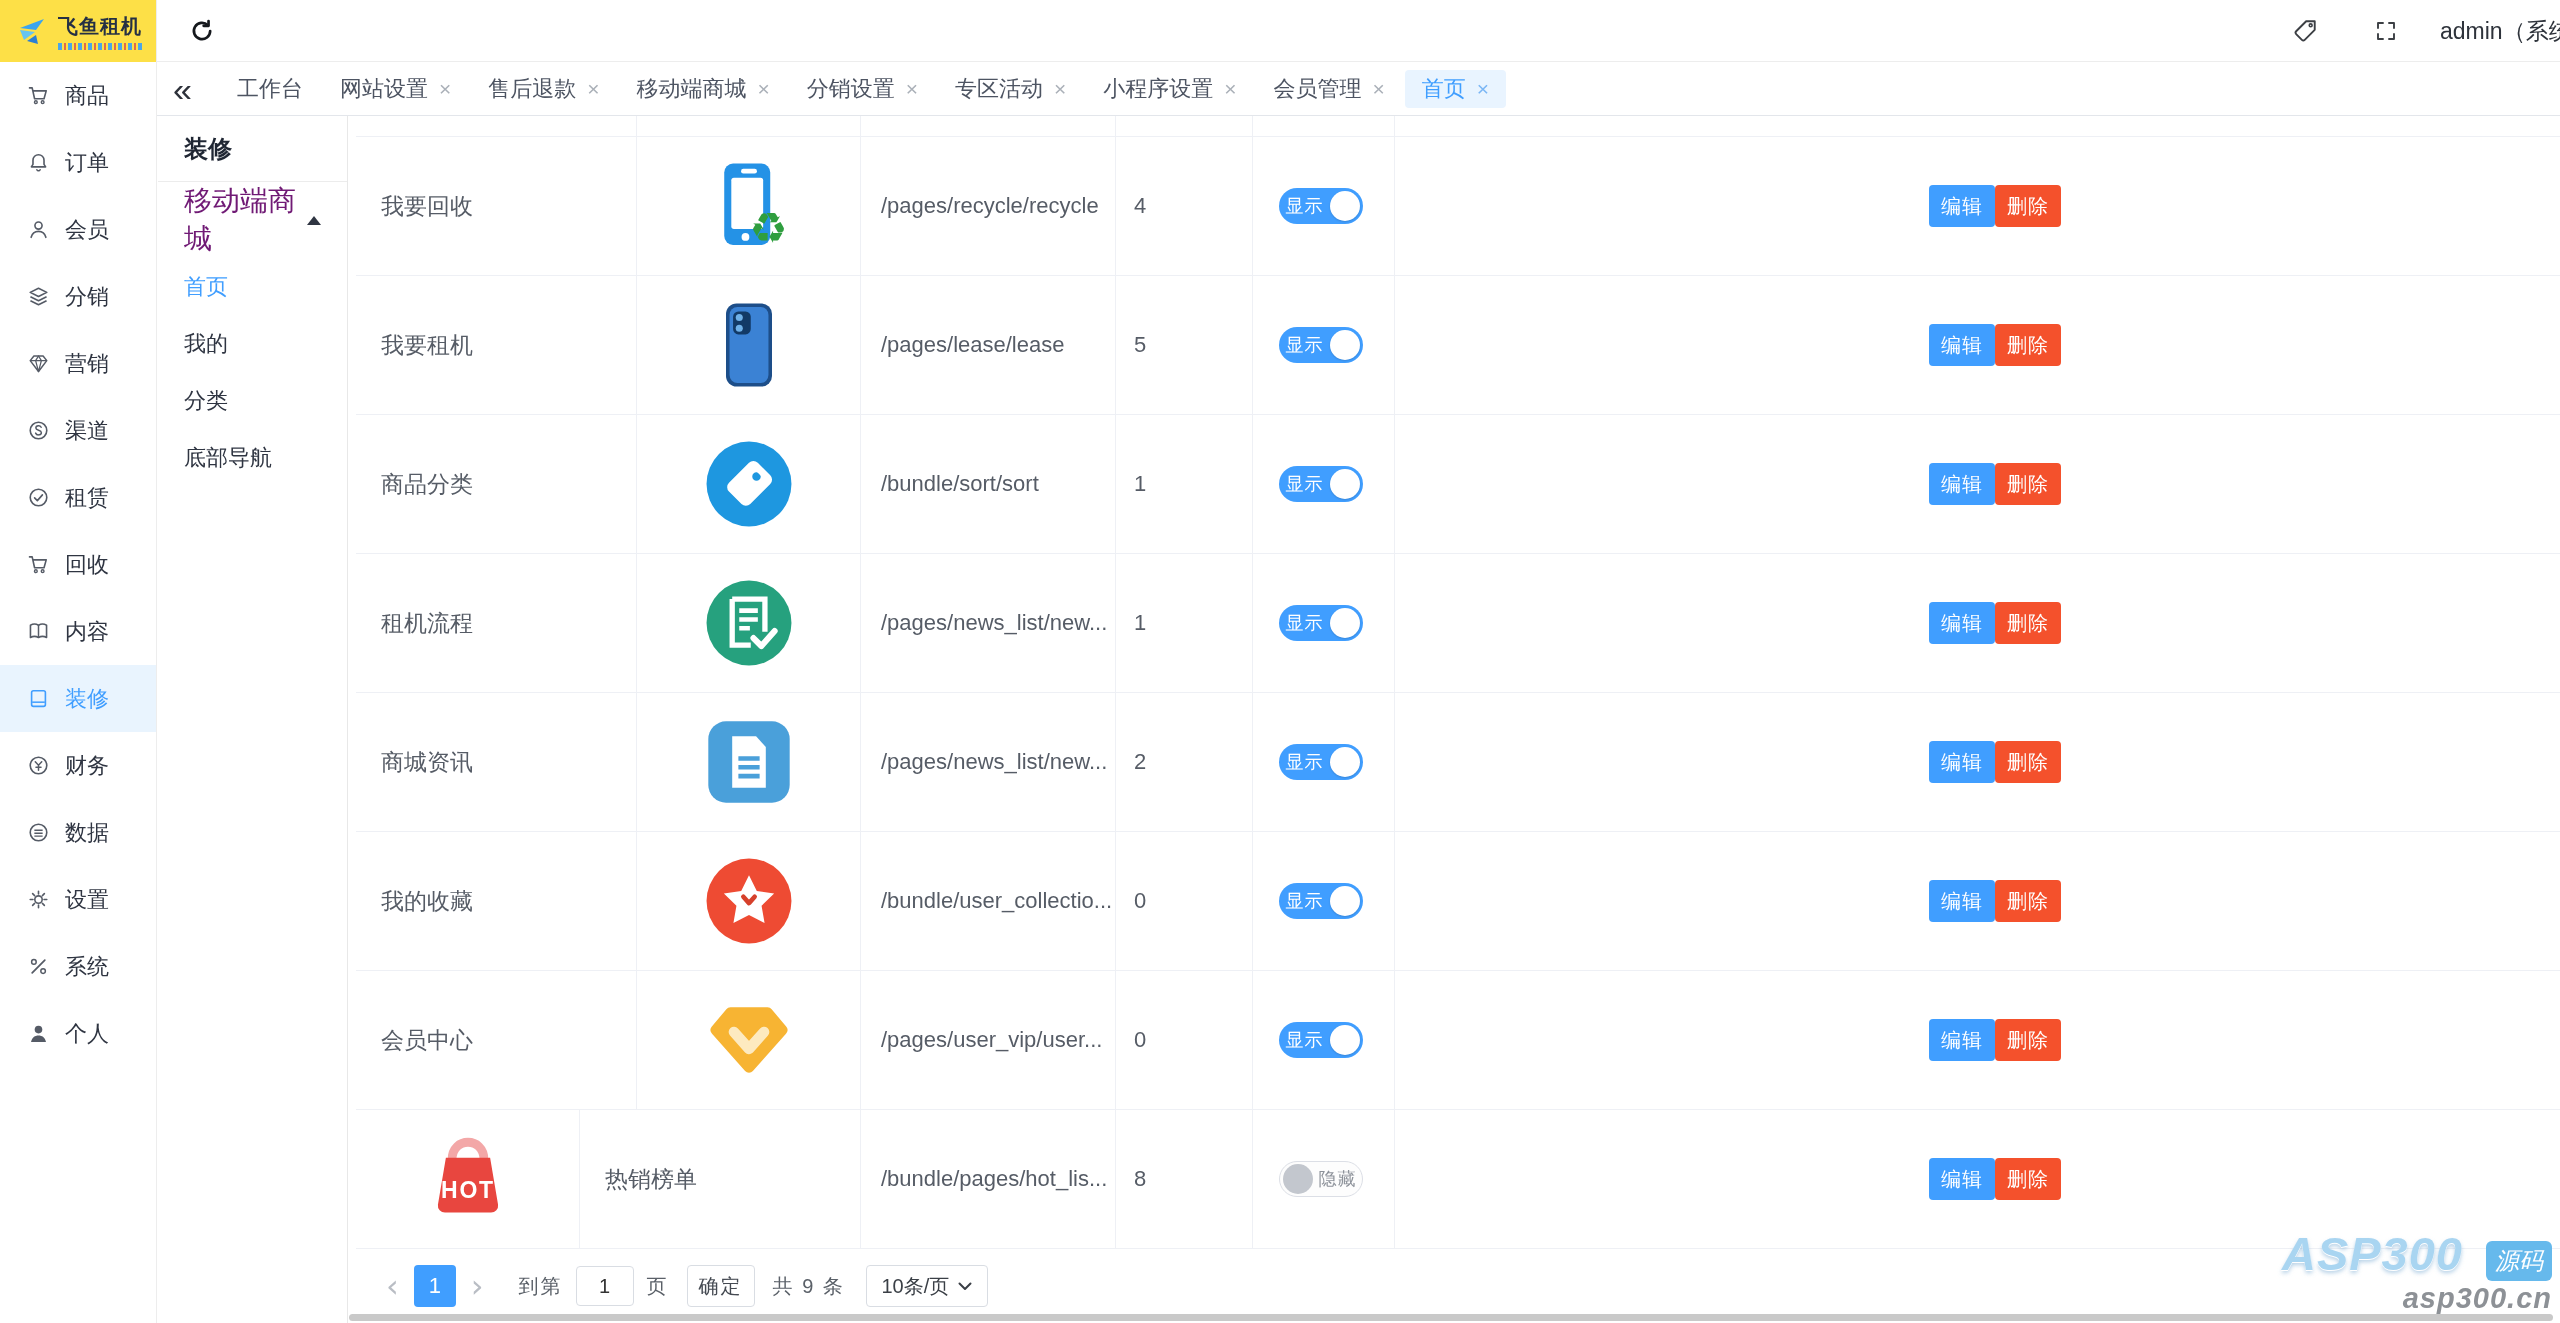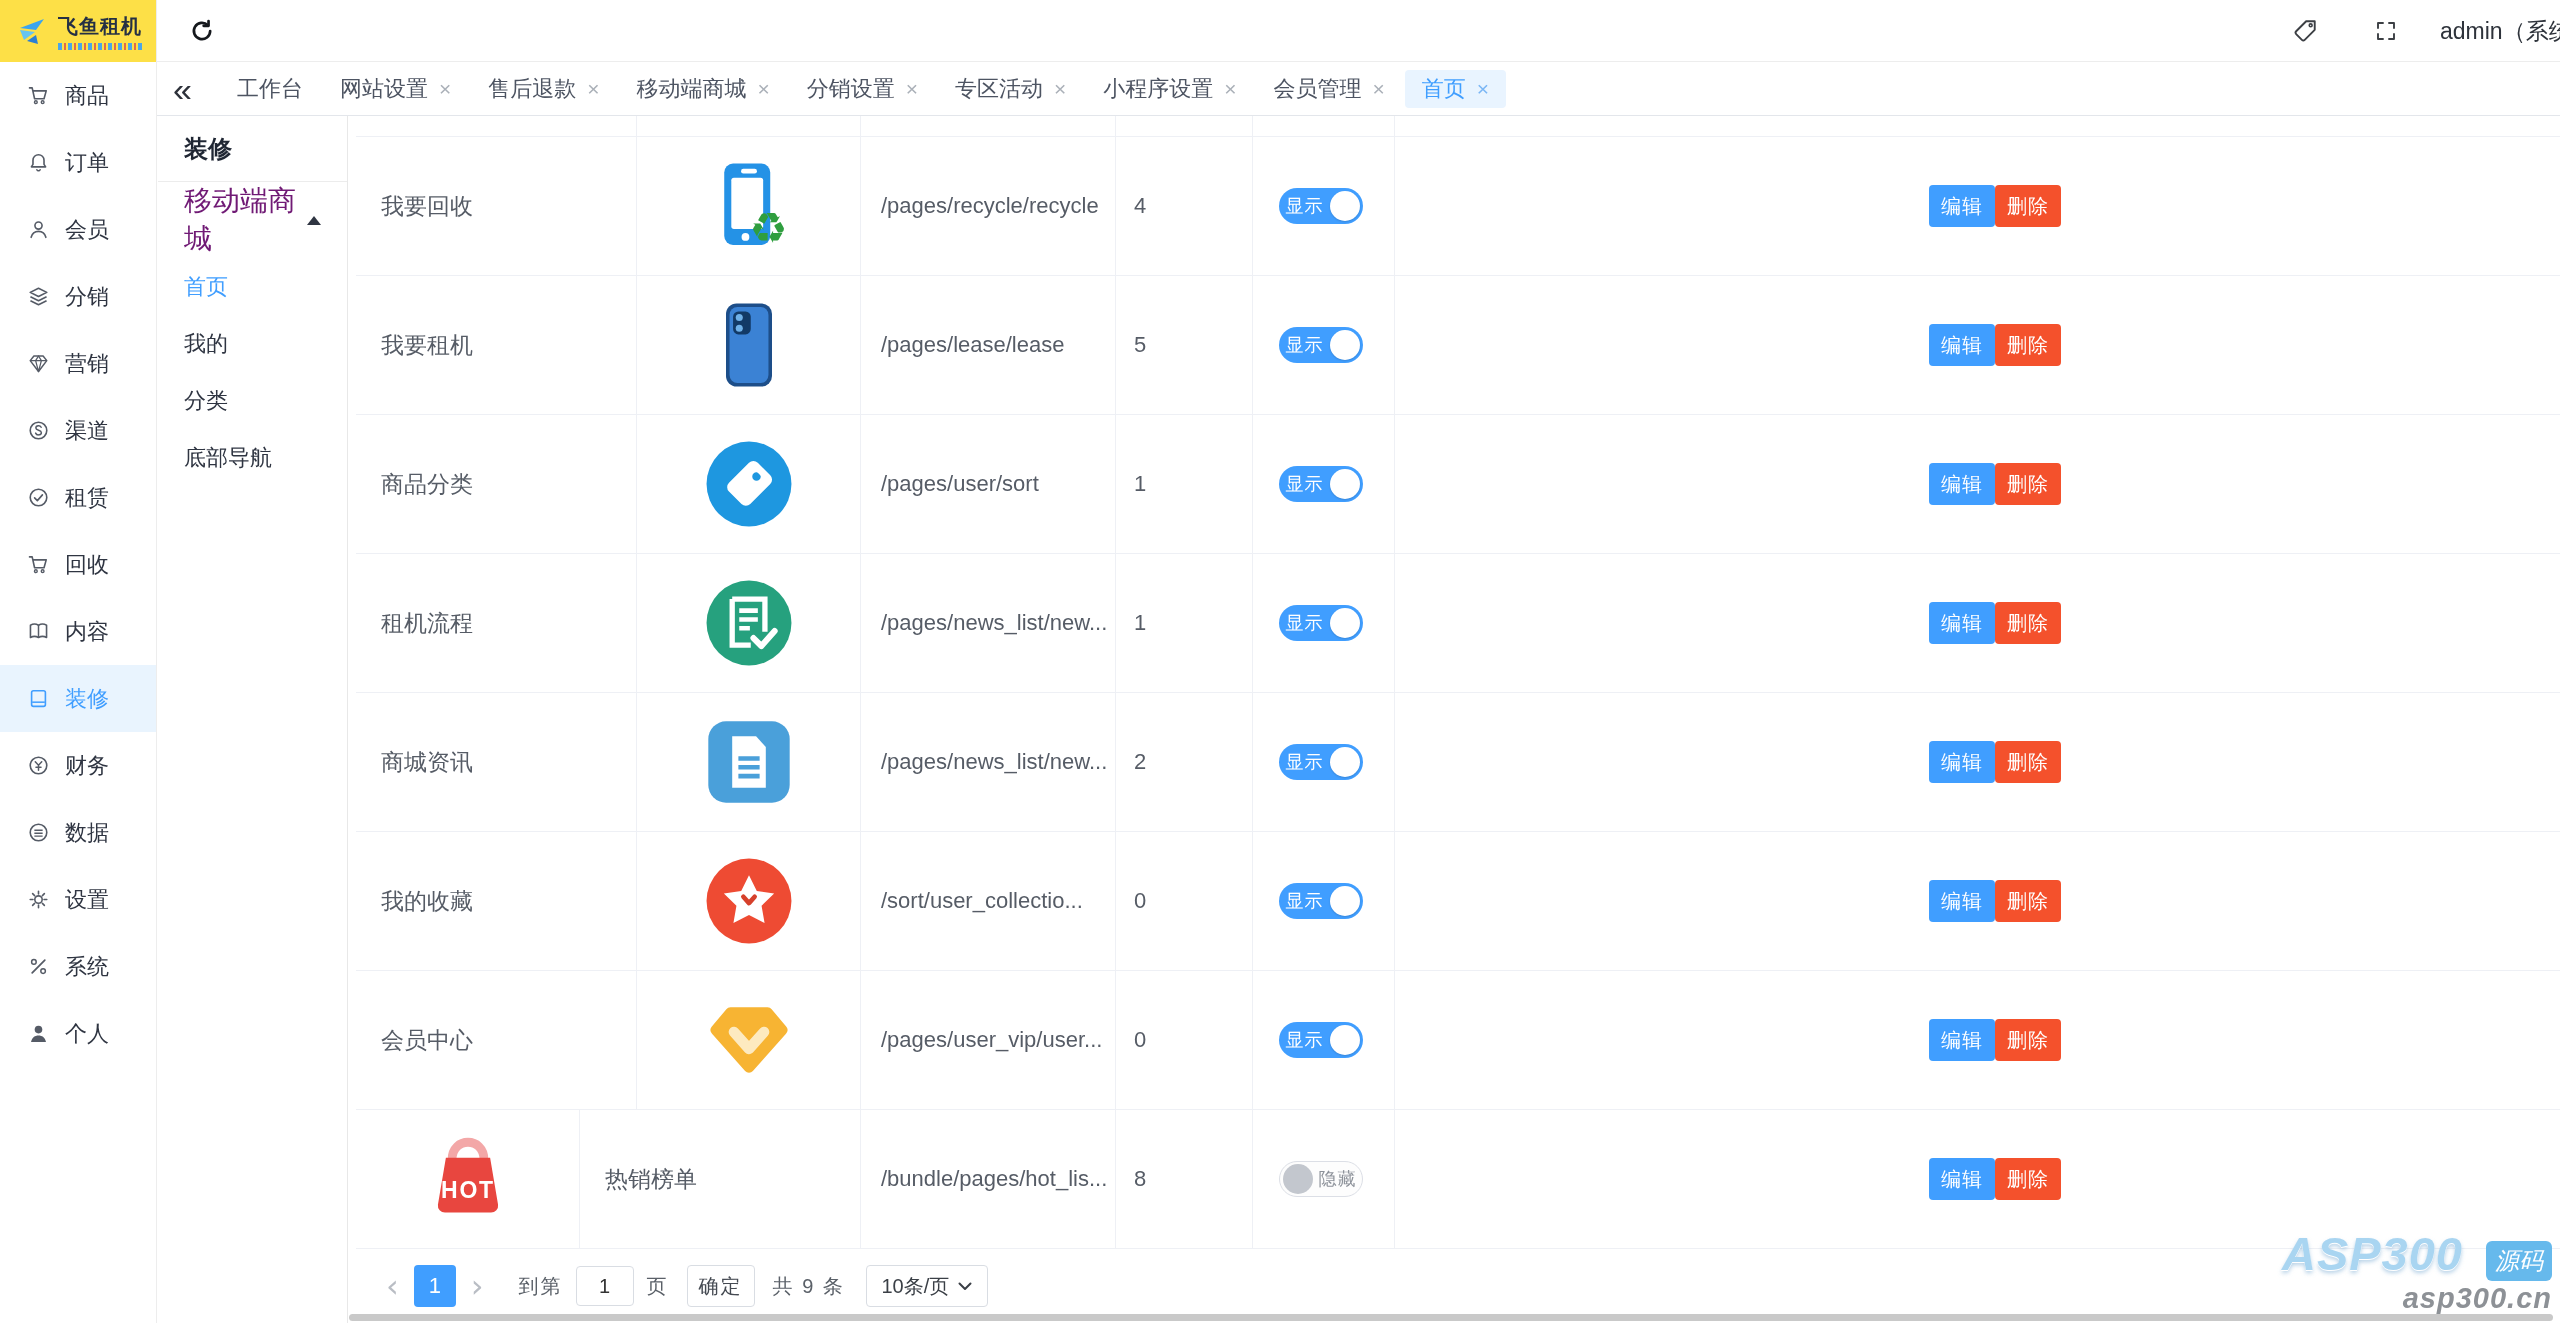--- a/index.html
+++ b/index.html
@@ -393,21 +393,21 @@
             <svg viewBox="0 0 52 52">
               <circle cx="26" cy="26" r="24" fill="#1e97e0"></circle>
               <g transform="rotate(45 26 26)">
                 <rect x="17.5" y="14" width="17" height="23" rx="3.5" fill="#fff"></rect>
                 <circle cx="26" cy="20" r="2.4" fill="#1e97e0"></circle>
               </g>
               <path d="M31 18l6 6" stroke="#fff" stroke-width="2.4" stroke-linecap="round"></path>
             </svg>
           </span>
         </div>
-        <div class="cell c3">/pages/user/sort</div>
+        <div class="cell c3">/bundle/sort/sort</div>
         <div class="cell c4">1</div>
         <div class="cell c5">
           <div class="switch on">
             <span class="switch-label">显示</span>
             <span class="switch-knob"></span>
           </div>
         </div>
         <div class="cell c6">
           <button class="btn edit">编辑</button>
           <button class="btn del">删除</button>
@@ -467,21 +467,21 @@
         <div class="cell c1">我的收藏</div>
         <div class="cell c2">
           <span class="row-icon">
             <svg viewBox="0 0 52 52">
               <circle cx="26" cy="26" r="24" fill="#ee4b33"></circle>
               <path d="M26 11.5l4.4 8.9 9.8 1.4-7.1 6.9 1.7 9.8L26 33.9l-8.8 4.6 1.7-9.8-7.1-6.9 9.8-1.4z" fill="#fff"></path>
               <path d="M22.8 23.6l3.2 3.6 3.2-3.6" fill="none" stroke="#d6402b" stroke-width="2.6" stroke-linecap="round" stroke-linejoin="round"></path>
             </svg>
           </span>
         </div>
-        <div class="cell c3">/sort/user_collectio...</div>
+        <div class="cell c3">/bundle/user_collectio...</div>
         <div class="cell c4">0</div>
         <div class="cell c5">
           <div class="switch on">
             <span class="switch-label">显示</span>
             <span class="switch-knob"></span>
           </div>
         </div>
         <div class="cell c6">
           <button class="btn edit">编辑</button>
           <button class="btn del">删除</button>

